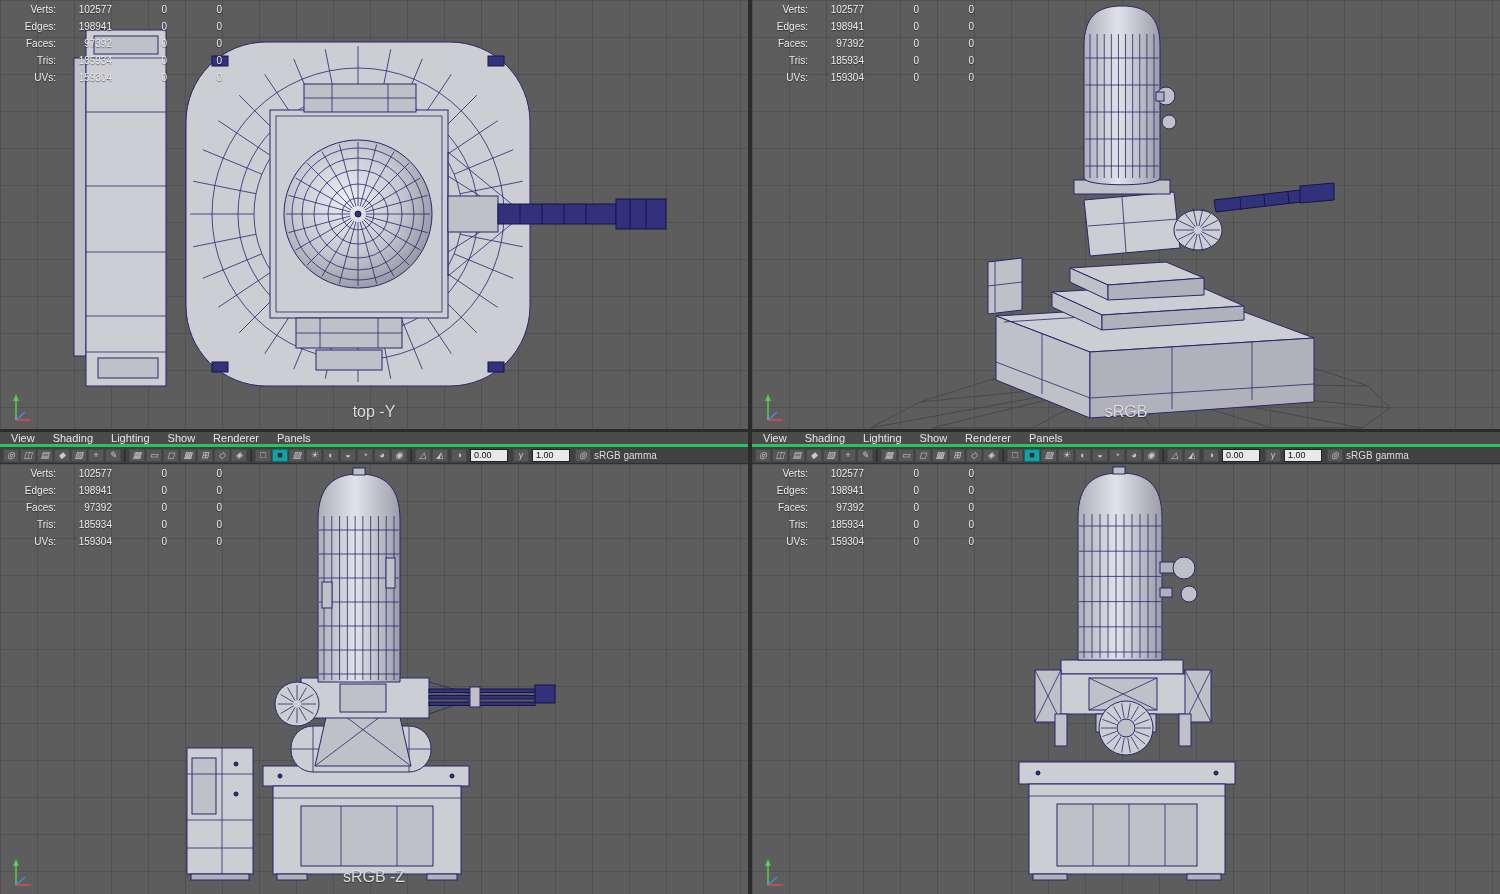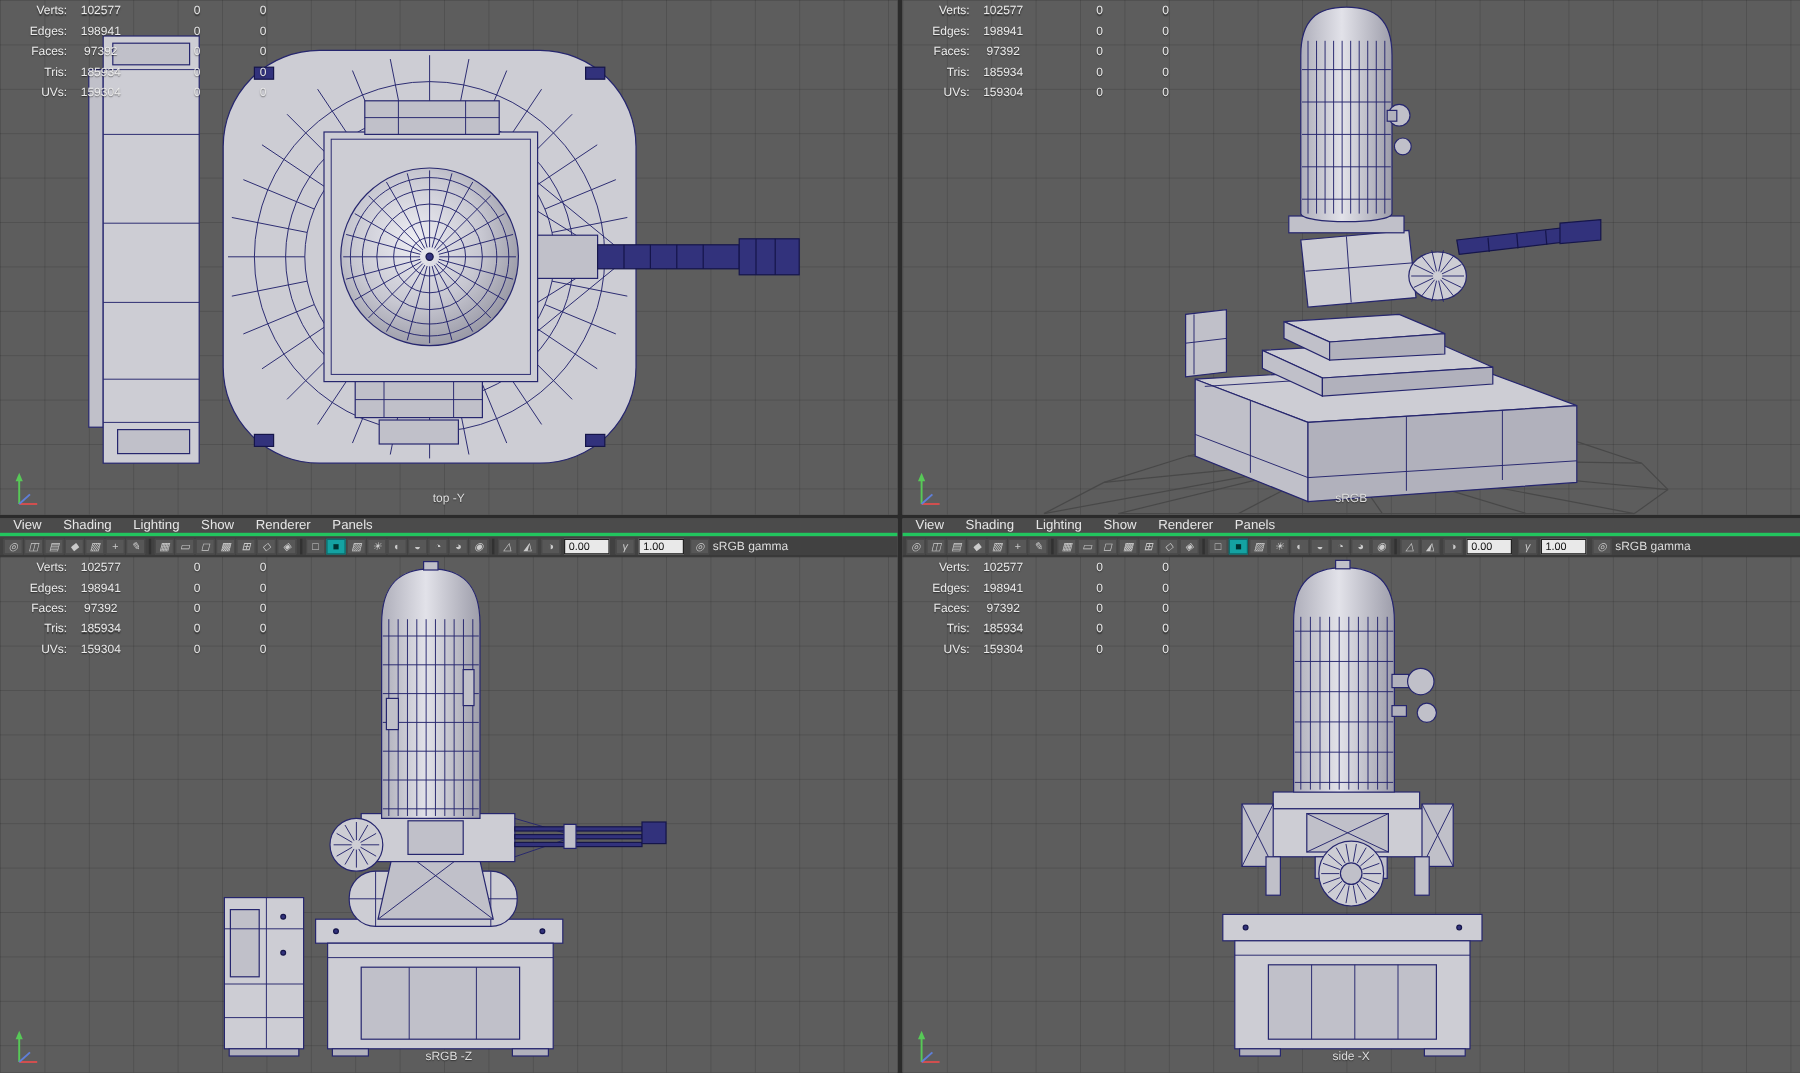--- a/index.html
+++ b/index.html
@@ -16,23 +16,23 @@
       linear-gradient(to bottom, rgba(0,0,0,.13) 1px, transparent 1px);
     background-size:37px 37px}
   .canvas.c-top{height:429px}
   .canvas.c-bot{height:430px}
   svg.scene{position:absolute;left:0;top:0}
   
   .hud{position:absolute;left:6px;top:1px;z-index:6}
   .hud-row{display:flex;height:17px;line-height:17px;font-size:10px;color:#ececec;
     text-shadow:0 1px 1px rgba(0,0,0,.5)}
   .hud-label{width:50px;text-align:right}
-  .hud-val{width:56px;text-align:center}
+  .hud-val{width:56px;text-align:right}
   .hud-c{width:55px;text-align:right}
-  .vp-label{position:absolute;left:0;right:0;bottom:8px;text-align:center;font-size:10px;
+  .vp-label{position:absolute;left:0;right:0;bottom:8px;text-align:center;font-size:16px;
     color:#dedede;text-shadow:0 1px 1px rgba(0,0,0,.45);z-index:6}
   .axis{position:absolute;left:8px;bottom:5px;z-index:6}
   
   .menubar{height:15px;background:#4b4b4b;display:flex;align-items:center;padding-left:2px;
     border-bottom:3px solid #22c55e}
   .menu-item{font-size:11px;line-height:15px;color:#e6e6e6;padding:0 9px;cursor:default;white-space:nowrap}
   .toolbar{height:17px;background:#414141;display:flex;align-items:center;gap:1px;padding:0 3px;
     border-bottom:1px solid #2f2f2f}
   .tb-icons{display:flex;align-items:center;gap:1px}
   .tb-icon{width:16px;height:13px;background:#575757;border:1px solid #494949;color:#cacaca;
@@ -818,21 +818,20 @@
           <span class="hud-c">0</span>
           <span class="hud-c">0</span>
         </div>
           <div class="hud-row">
           <span class="hud-label">UVs:</span>
           <span class="hud-val">159304</span>
           <span class="hud-c">0</span>
           <span class="hud-c">0</span>
         </div>
         </div>
-      <div class="vp-label">side -X</div>
       <svg class="axis" width="30" height="34" viewBox="0 0 30 34">
         <line x1="8" y1="30" x2="8" y2="10" stroke="#57c957" stroke-width="1.6"></line>
         <polygon points="8,4 5,11 11,11" fill="#57c957"></polygon>
         <line x1="8" y1="30" x2="23" y2="30" stroke="#d04f4f" stroke-width="1.6"></line>
         <line x1="8" y1="30" x2="17" y2="22" stroke="#5f7fd9" stroke-width="1.6"></line>
       </svg>
     </div>
   </div>
 
 </div>

